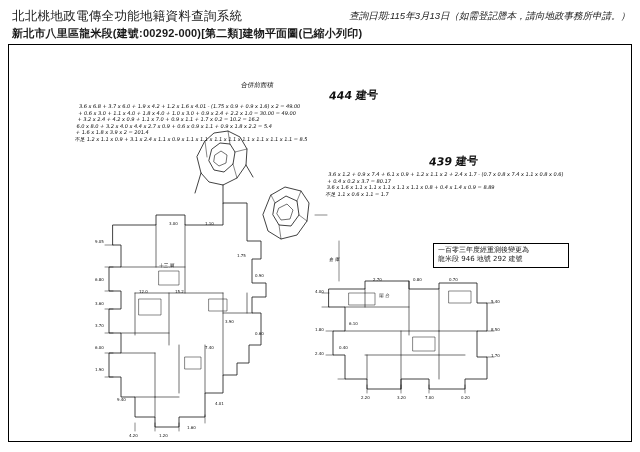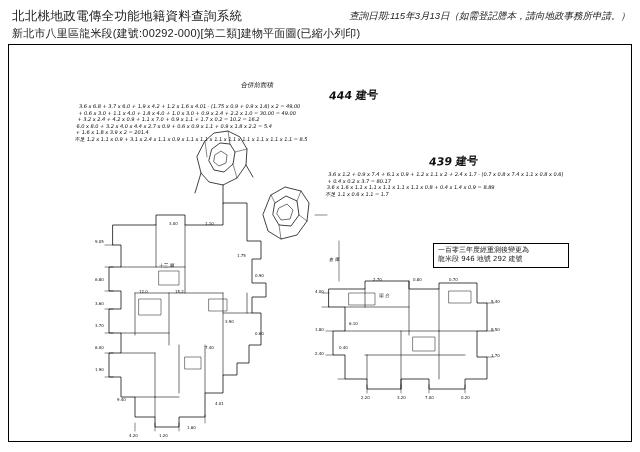--- a/index.html
+++ b/index.html
@@ -30,20 +30,21 @@
     letter-spacing: 0.3px;
     white-space: nowrap;
   }
   .hdr-sub {
     position: absolute;
     left: 12px;
     top: 26px;
     font-size: 11px;
     letter-spacing: 0.2px;
     white-space: nowrap;
+    font-weight: bold;
   }
   .hdr-right {
     position: absolute;
     right: 10px;
     top: 10px;
     font-size: 9.5px;
     white-space: nowrap;
     font-style: italic;
   }
   

